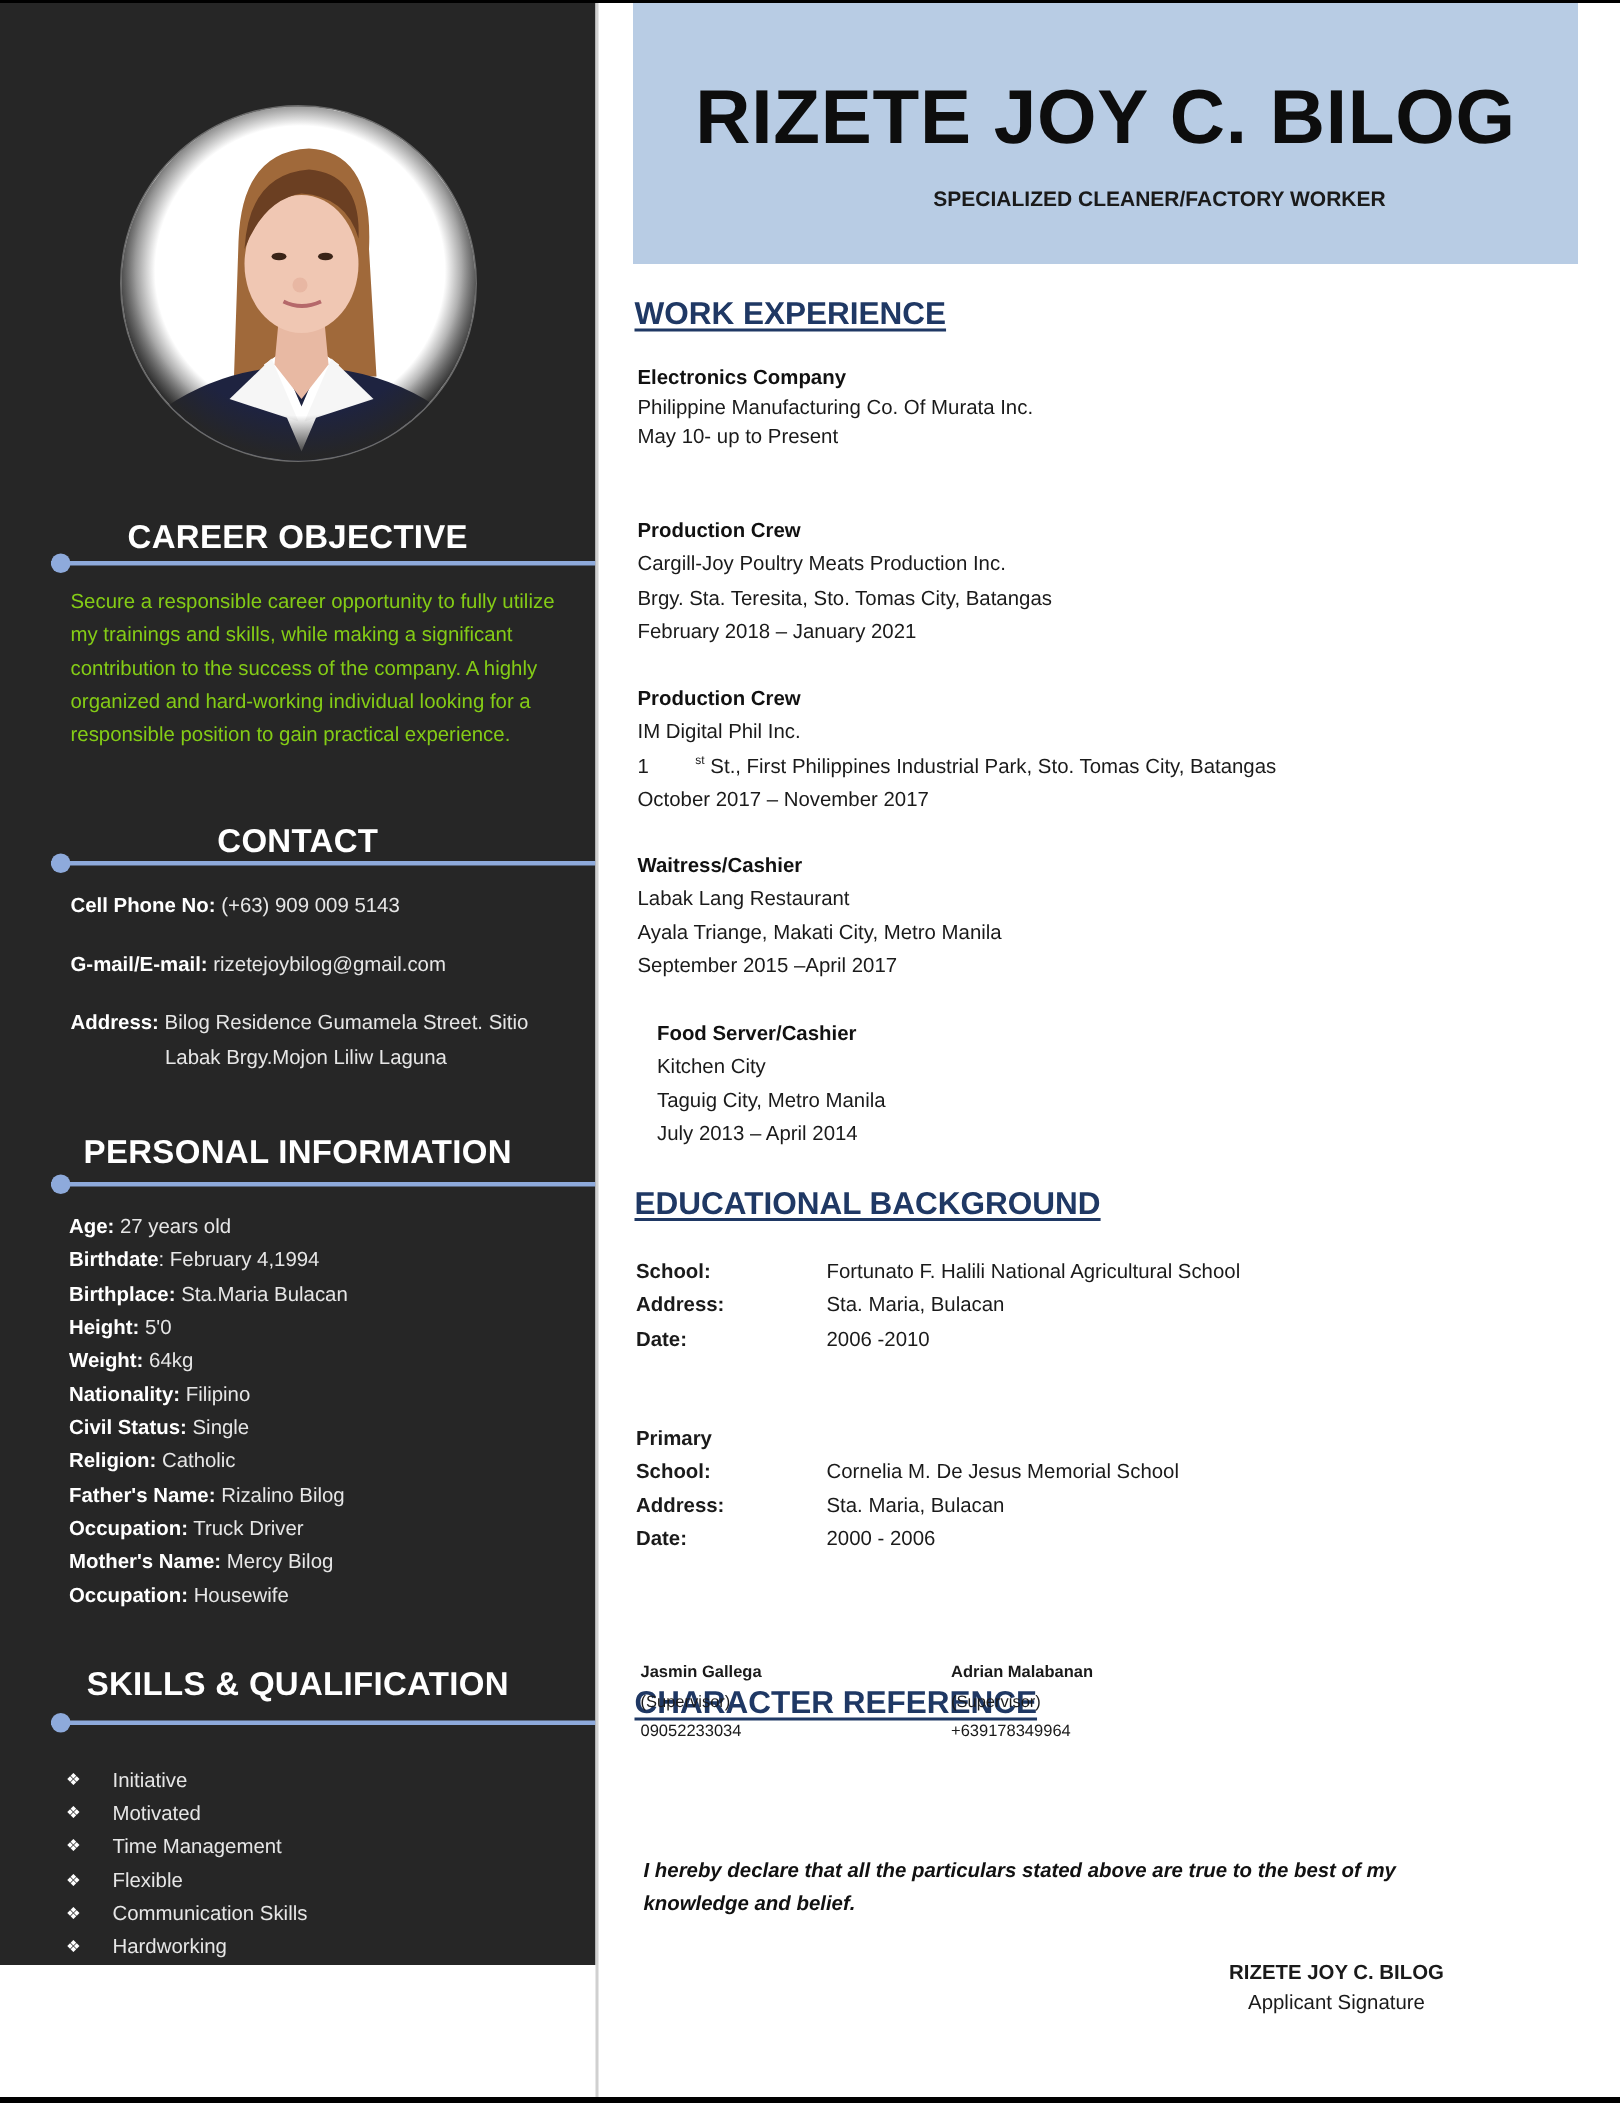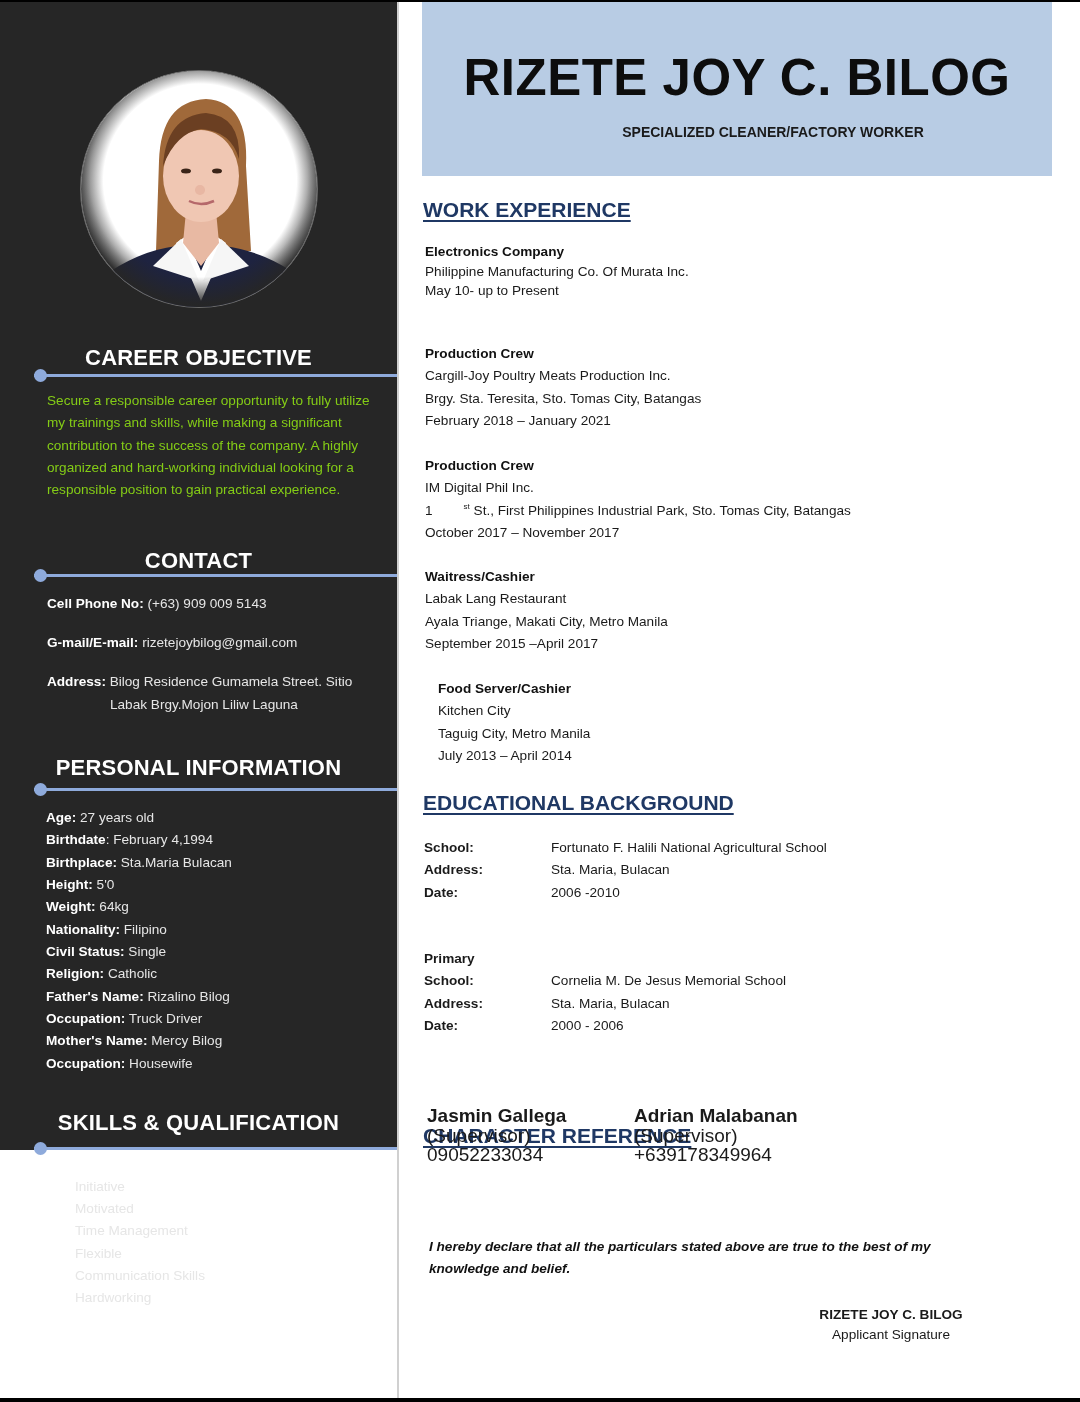--- a/index.html
+++ b/index.html
@@ -1,19 +1,19 @@
 <!DOCTYPE html>
 <html><head>
 <meta charset="utf-8">
 <style>
   * { box-sizing: border-box; margin: 0; padding: 0; }
   html, body { width: 1080px; height: 1402px; background: #000; overflow: hidden; }
   body { font-family: "Liberation Sans", sans-serif; position: relative; }
   .page { position: absolute; left: 0; top: 2px; width: 1080px; height: 1396px; background: #ffffff; }
-  .sidebar { position: absolute; left: 0; top: 0; width: 397px; height: 1148px; background: #262626; color: #e8e8e8; }
+  .sidebar { position: absolute; left: 0; top: 0; width: 397px; height: 1308px; background: #262626; color: #e8e8e8; }
   .sep { position: absolute; left: 397px; top: 0; width: 2px; height: 1396px; background: #d0d0d0; }
 
   .photo-wrap { position: absolute; left: 80px; top: 68px; width: 238px; height: 238px; border-radius: 50%; border: 1px solid #6b6b6b; overflow: hidden;
     background: radial-gradient(circle at 50% 45%, #ffffff 0%, #ffffff 62%, #cfcfcf 70%, #262626 80%); }
   .photo-wrap svg { position: absolute; left: 0; top: 0; width: 238px; height: 238px; }
 
   .side-head { position: absolute; left: 0; width: 397px; text-align: center; color: #ffffff; font-weight: bold; font-size: 22px; letter-spacing: 0.2px; }
   .divider { position: absolute; left: 34px; width: 363px; height: 3px; background: #8eaadb; }
   .divider .dot { position: absolute; left: 0; top: -5px; width: 13px; height: 13px; border-radius: 50%; background: #8eaadb; }
 
@@ -39,21 +39,21 @@
   .job { position: absolute; left: 425px; font-size: 13.6px; color: #1a1a1a; }
   .job .t { font-weight: bold; color: #111; }
   .job div { white-space: nowrap; }
   sup { font-size: 8px; vertical-align: super; line-height: 0; margin-left: 31px; }
 
   .edu { position: absolute; left: 424px; font-size: 13.6px; color: #1a1a1a; }
   .edu .level { font-weight: bold; line-height: 22.3px; }
   .edu .row { display: flex; line-height: 22.3px; }
   .edu .lbl { width: 127px; font-weight: bold; }
 
-  .ref { position: absolute; font-size: 19px; color: #1a1a1a; line-height: 19.6px; }
+  .ref { position: absolute; font-size: 11px; color: #1a1a1a; line-height: 19.6px; }
   .ref .n { font-weight: bold; }
 
   .decl { position: absolute; left: 429px; top: 1234px; width: 560px; font-size: 13.6px; font-weight: bold; font-style: italic; line-height: 22px; color: #111; }
   .sig { position: absolute; left: 800px; top: 1303px; width: 182px; text-align: center; font-size: 13.6px; line-height: 19.6px; color: #1a1a1a; }
   .sig .n { font-weight: bold; }
 </style>
 </head>
 <body>
 
 <div class="page">

